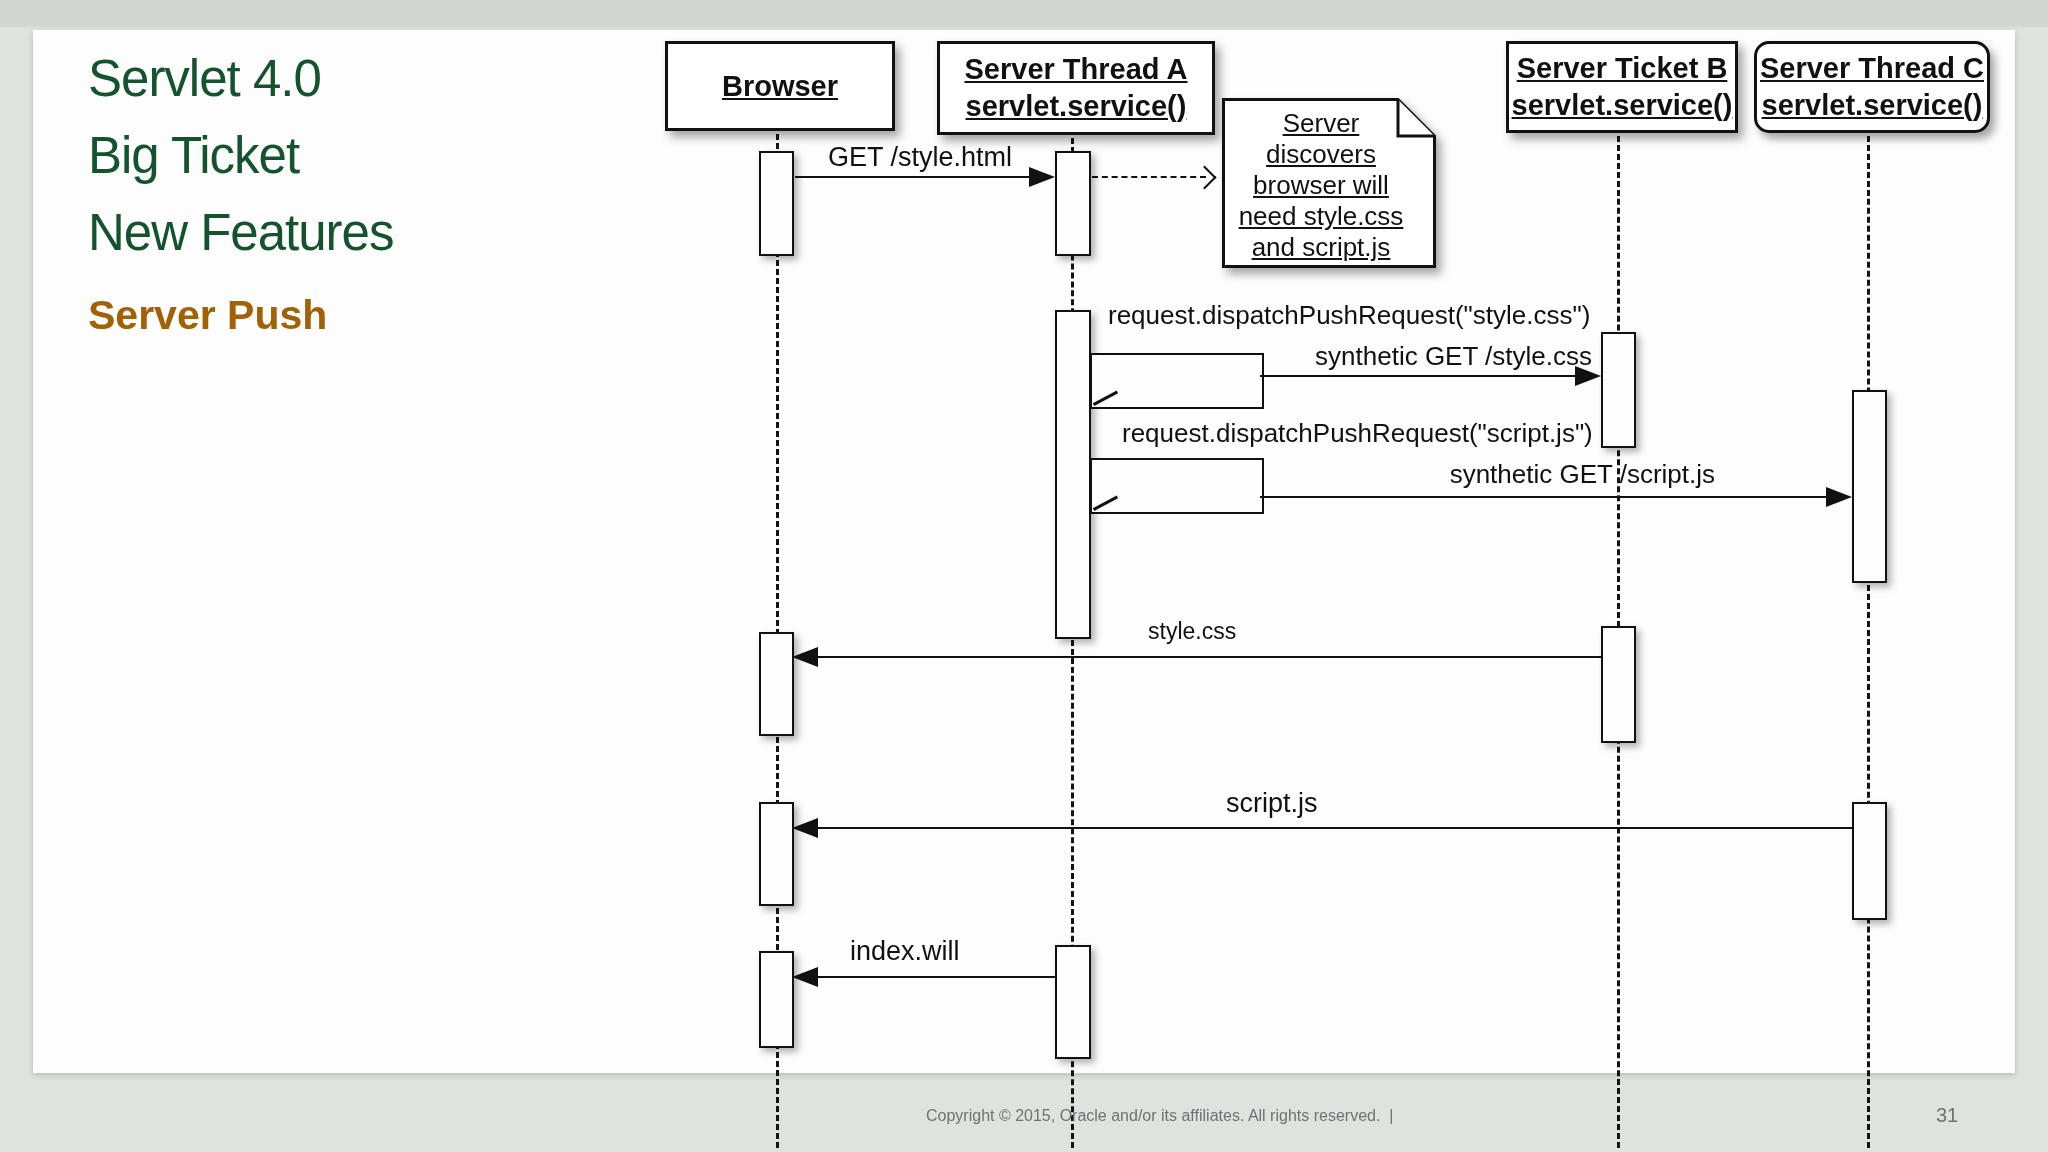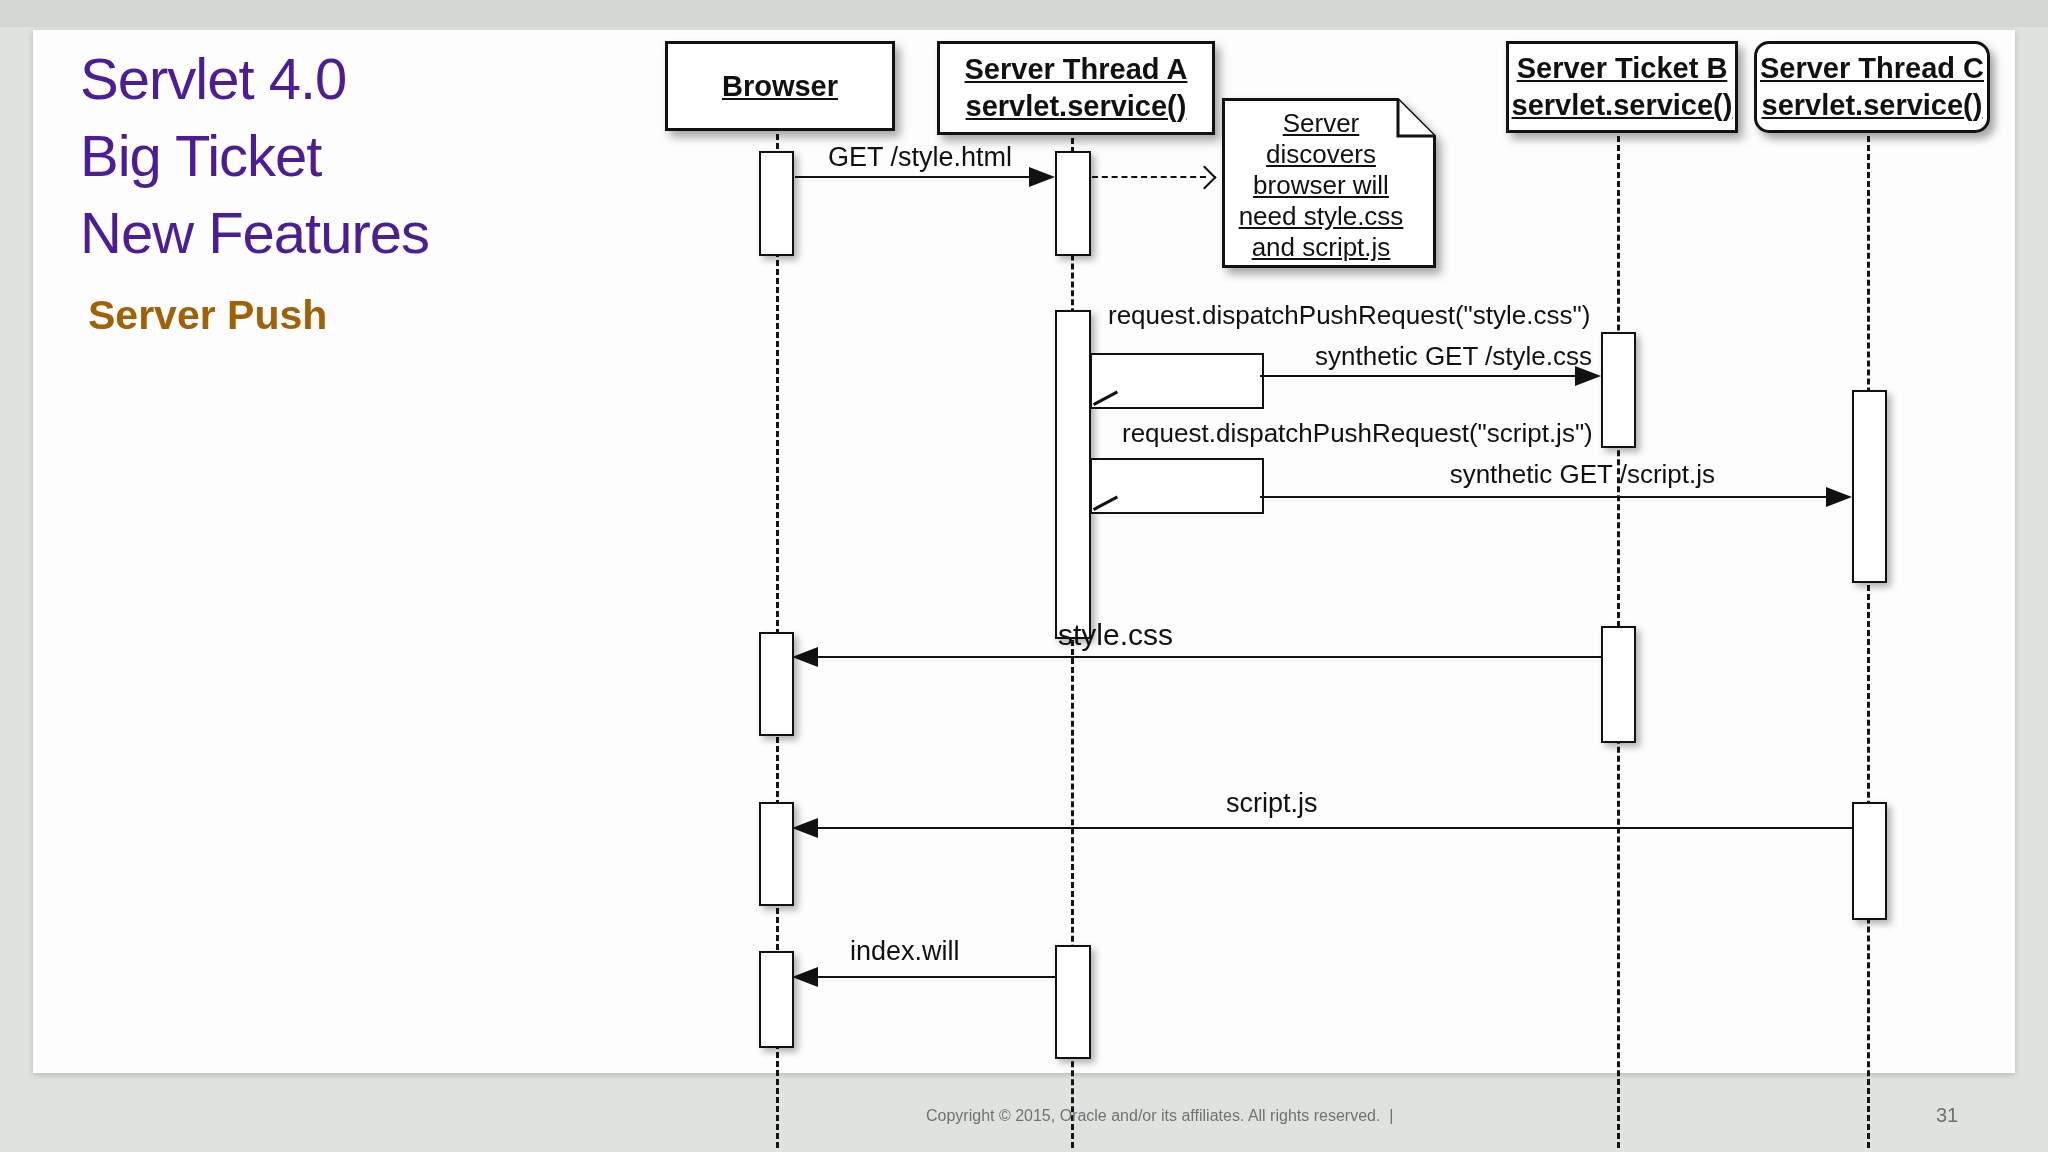--- a/index.html
+++ b/index.html
@@ -1,22 +1,22 @@
 <!DOCTYPE html>
 <html><head>
 <meta charset="utf-8">
 <style>
   html,body{margin:0;padding:0;background:#c9cdca;}
   .stage{position:relative;width:2048px;height:1152px;background:#dfe3e0;overflow:hidden;
          font-family:"Liberation Sans",sans-serif;color:#111;}
   .top-strip{position:absolute;left:0;top:0;width:2048px;height:27px;background:#d3d7d4;}
   .slide{position:absolute;left:33px;top:30px;width:1982px;height:1043px;background:#fcfdfc;
          box-shadow:0 2px 6px rgba(0,0,0,0.18);}
-  .page-title{position:absolute;left:80px;top:40px;font-size:58px;line-height:77px;
-              color:#4c1d95;white-space:pre-line;letter-spacing:-1px;}
+  .page-title{position:absolute;left:88px;top:40px;font-size:51px;line-height:77px;
+              color:#14532d;white-space:pre-line;letter-spacing:-1px;}
   .page-subtitle{position:absolute;left:88px;top:292px;font-size:41px;font-weight:bold;color:#a16207;}
 
   
   .pbox{position:absolute;background:#fff;border:3px solid #111;
         box-shadow:5px 6px 9px rgba(0,0,0,0.35);
         display:flex;flex-direction:column;align-items:center;justify-content:center;}
   .pbox span{font-size:29px;font-weight:bold;text-decoration:underline;line-height:37px;white-space:nowrap;}
 
   
   .lifeline{position:absolute;width:0;border-left:3px dashed #141414;}
@@ -95,21 +95,21 @@
   <div class="head-r" style="left:1575px;top:366px;"></div>
   <div class="msg-label" style="left:1200px;top:341px;width:392px;text-align:right;">synthetic GET /style.css</div>
 
   <div class="msg-label" style="left:1122px;top:418px;">request.dispatchPushRequest("script.js")</div>
   <div class="line-h" style="left:1260px;top:496px;width:570px;"></div>
   <div class="head-r" style="left:1826px;top:487px;"></div>
   <div class="msg-label" style="left:1400px;top:459px;width:315px;text-align:right;">synthetic GET /script.js</div>
 
   <div class="line-h" style="left:816px;top:656px;width:785px;"></div>
   <div class="head-l" style="left:792px;top:647px;"></div>
-  <div class="msg-label" style="left:1058px;top:618px;font-size:30px;">style.css</div>
+  <div class="msg-label" style="left:1148px;top:618px;font-size:23px;">style.css</div>
 
   <div class="line-h" style="left:816px;top:827px;width:1036px;"></div>
   <div class="head-l" style="left:792px;top:818px;"></div>
   <div class="msg-label" style="left:1226px;top:788px;font-size:27px;">script.js</div>
 
   <div class="line-h" style="left:816px;top:976px;width:239px;"></div>
   <div class="head-l" style="left:792px;top:967px;"></div>
   <div class="msg-label" style="left:850px;top:936px;font-size:27px;">index.will</div>
 
   <div class="pbox" style="left:665px;top:41px;width:224px;height:84px;">

